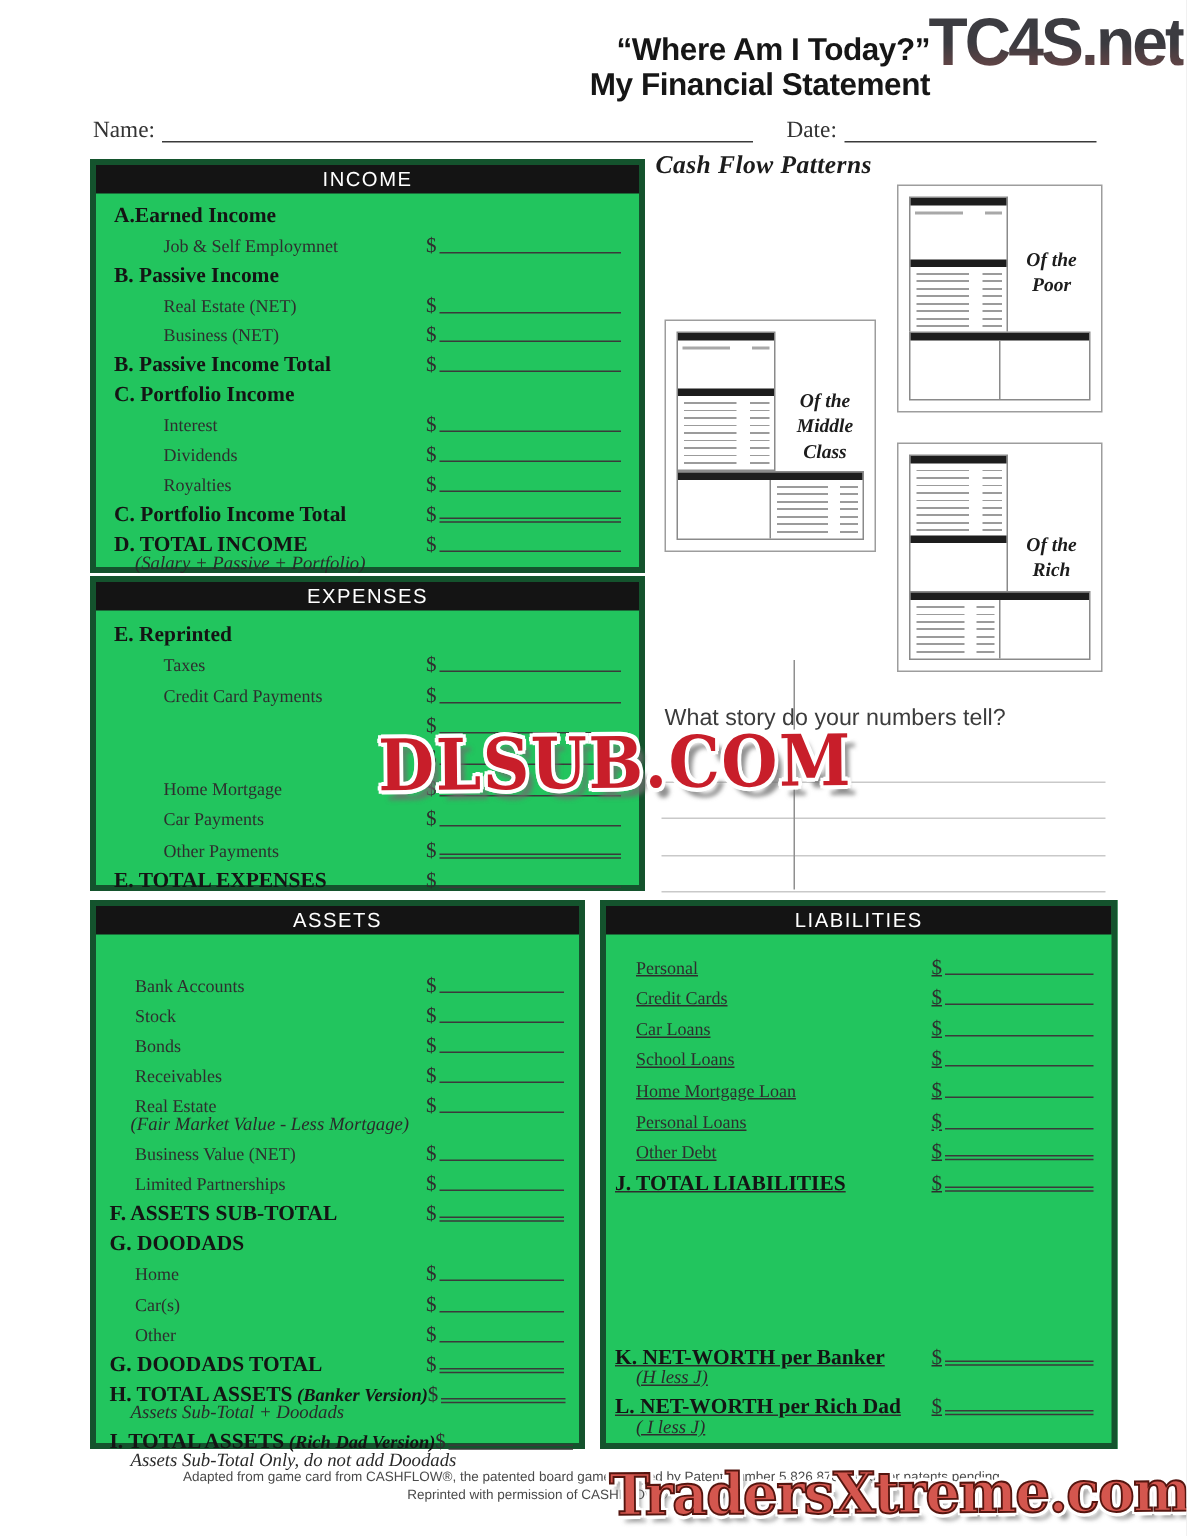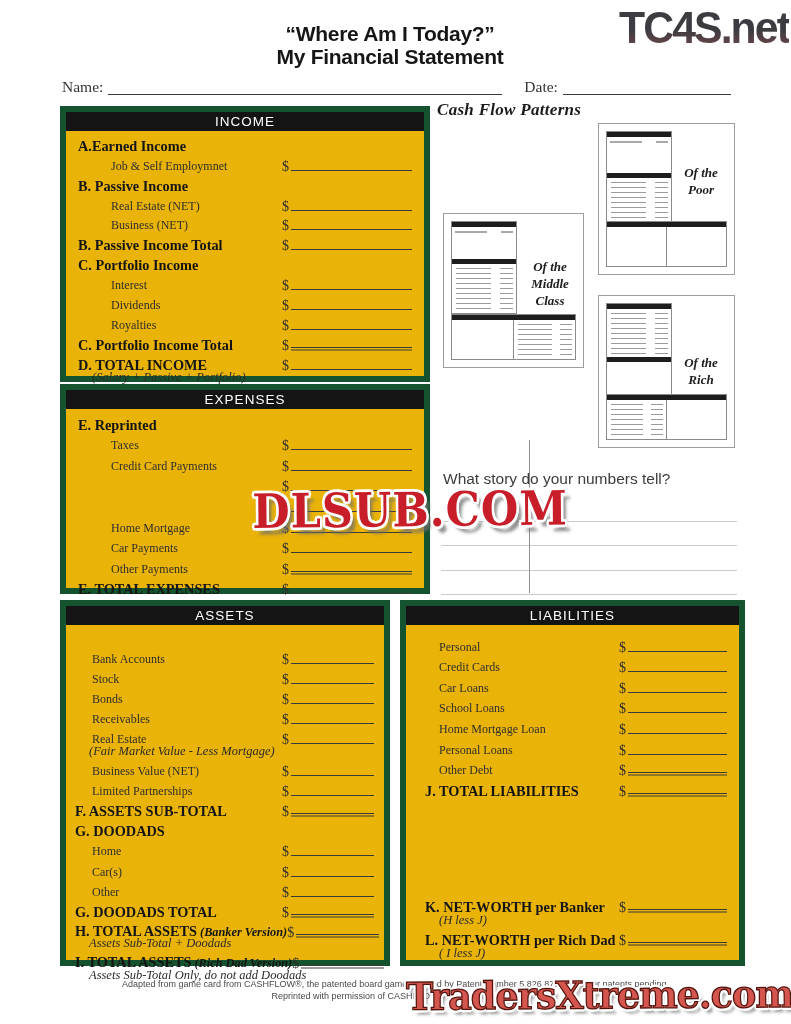--- a/index.html
+++ b/index.html
@@ -1,46 +1,46 @@
 <!DOCTYPE html>
 <html><head>
 <meta charset="utf-8">
 <style>
   html,body{margin:0;padding:0;background:#e8e8e8;}
   #page{position:relative;width:791px;height:1024px;background:#fff;margin:0 auto;overflow:hidden;
         font-family:"Liberation Serif",serif;color:#2e2e2e;}
 
   
-  .title{position:absolute;left:160px;top:22px;width:460px;text-align:center;
+  .title{position:absolute;left:160px;top:22px;width:460px;text-align:right;
          font-family:"Liberation Sans",sans-serif;font-weight:bold;font-size:21px;
          line-height:23px;color:#161616;letter-spacing:-.3px;}
   .logo{position:absolute;top:2px;right:2px;font-family:"Liberation Sans",sans-serif;
         font-weight:bold;font-size:45px;letter-spacing:-2px;transform:scaleX(.95);transform-origin:right top;
         background:linear-gradient(180deg,#3d3d42 0%,#3b3b40 52%,#7a4a49 100%);
         -webkit-background-clip:text;background-clip:text;color:transparent;}
   .topline{position:absolute;left:62px;top:78px;right:60px;display:flex;align-items:flex-end;
            font-size:15.5px;color:#333;}
   .tl-label{margin-right:5px;line-height:17px;}
   .hline{border-bottom:1px solid #3a3a3a;height:15px;}
   .name-line{width:394px;}
   .date-gap{width:22px;}
   .date-line{flex:1;}
 
   
-  .panel{position:absolute;border:6px solid #14532d;background:#eab308;box-sizing:border-box;}
+  .panel{position:absolute;border:4px solid #14532d;background:#22c55e;box-sizing:border-box;}
   .panel .bar{height:19px;background:#141414;color:#fff;display:flex;align-items:center;justify-content:center;
         font-family:"Liberation Sans",sans-serif;font-size:13.5px;letter-spacing:1px;}
   .income-panel{left:60px;top:106px;width:370px;height:276px;}
   .expenses-panel{left:60px;top:384px;width:370px;height:210px;}
   .assets-panel{left:60px;top:600px;width:330px;height:366px;}
   .liabilities-panel{left:400px;top:600px;width:345px;height:366px;}
 
   .rows{padding:3px 12px 0 12px;--ind:33px;--mw:130px;}
   .assets-panel .rows{padding:22px 10px 0 9px;--ind:17px;--mw:92px;}
-  .liabilities-panel .rows{padding:9px 12px 0 19px;--ind:14px;--mw:108px;}
+  .liabilities-panel .rows{padding:9px 12px 0 6px;text-decoration:underline;--ind:14px;--mw:108px;}
 
   .frow{display:flex;align-items:flex-end;height:20.3px;overflow:visible;}
   .income-panel .frow{height:19.9px;}
   .expenses-panel .frow{height:20.6px;}
   .assets-panel .frow{height:20.1px;}
   .liabilities-panel .frow{height:20.6px;}
   .frow .lbl{flex:1;font-size:12px;line-height:16px;white-space:nowrap;color:#2e2e2e;}
   .frow.item .lbl{padding-left:var(--ind);}
   .frow.heading .lbl,.frow.total .lbl{font-weight:bold;font-size:14.3px;color:#141414;}
   .frow.note{height:12.5px;}

